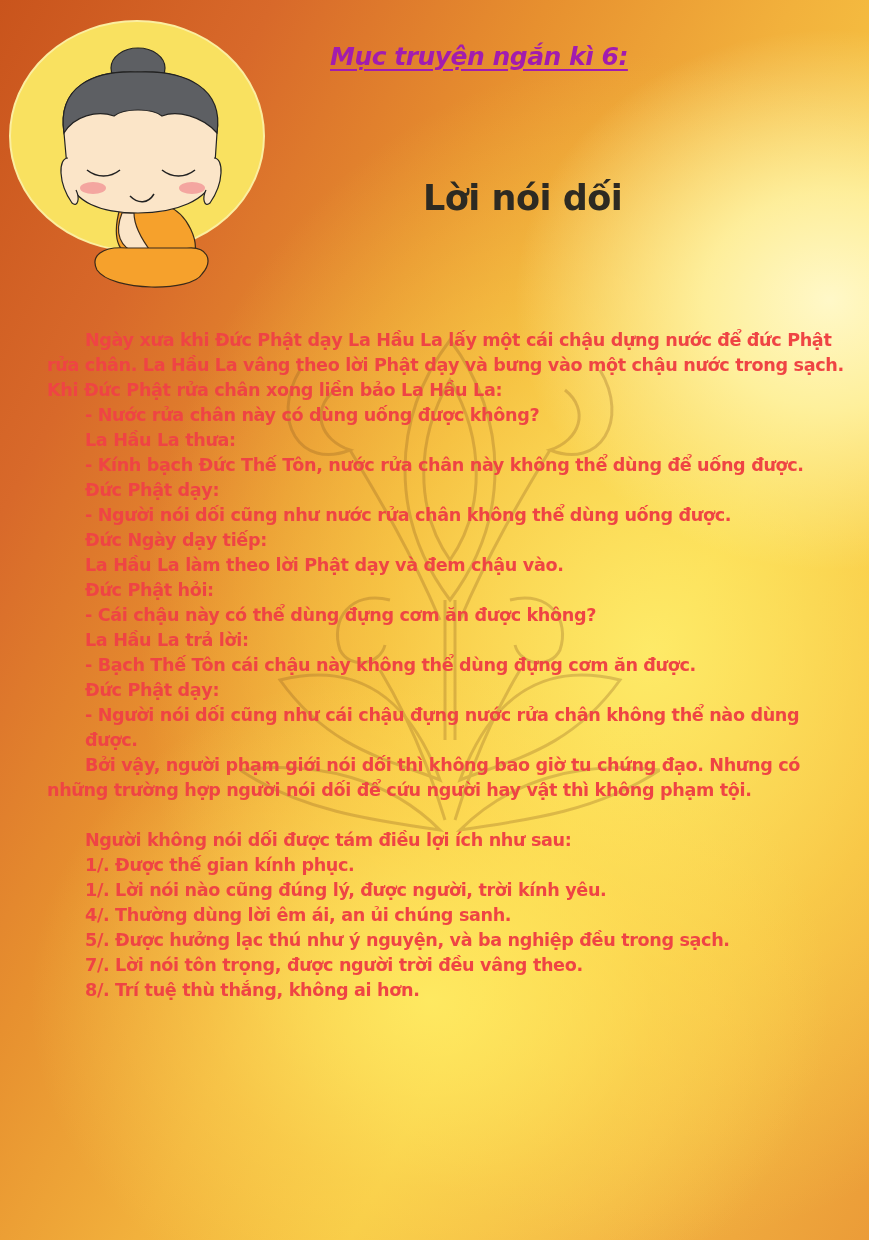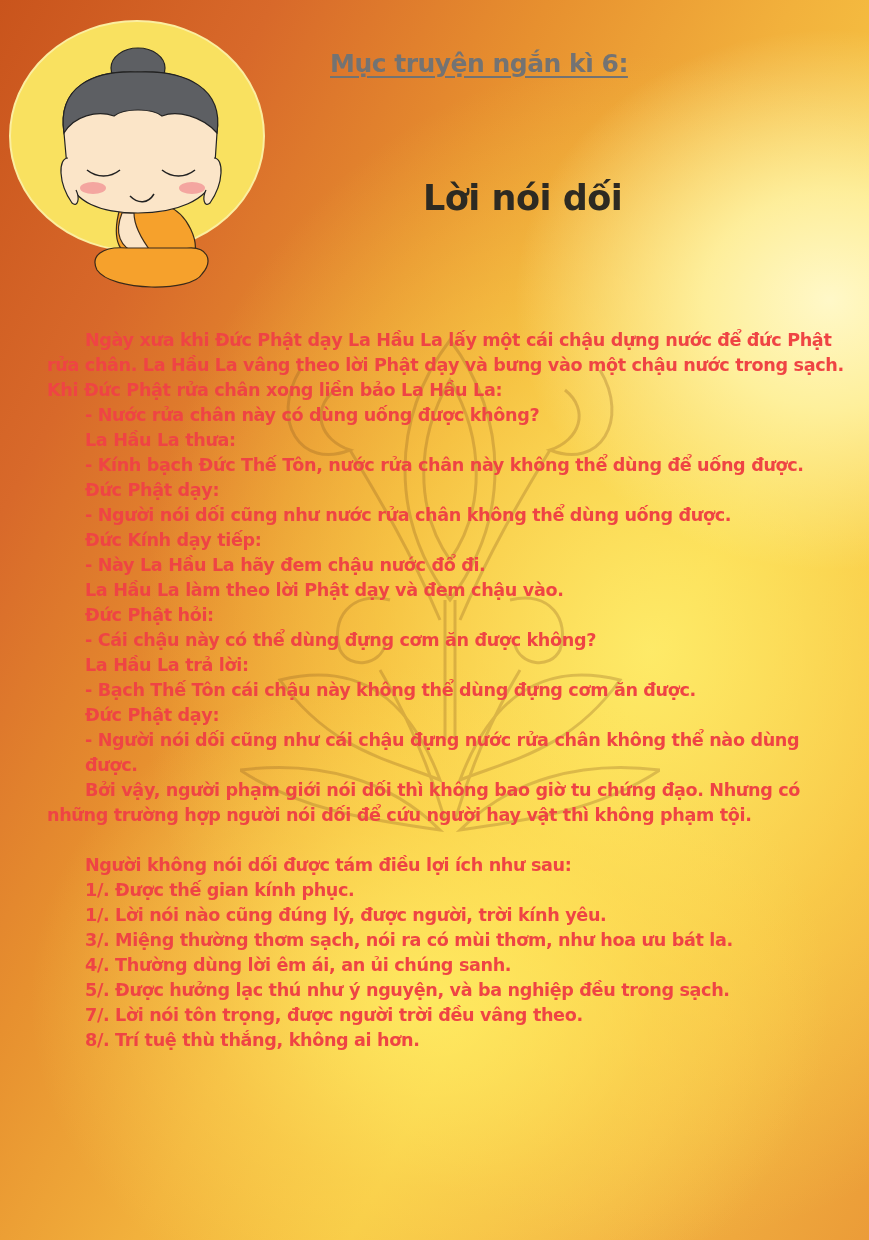--- a/index.html
+++ b/index.html
@@ -12,24 +12,25 @@
       radial-gradient(ellipse 600px 700px at 650px 650px, rgba(255,240,110,0.85) 0%, rgba(255,225,80,0.5) 45%, rgba(250,200,70,0) 85%),
       linear-gradient(118deg, #c9541c 0%, #d8692a 18%, #e7902f 36%, #f2b13c 52%, #f7c844 66%, #f3b442 82%, #eb9c38 100%);
   }
   .page { position: absolute; inset: 0; }
 
   .ornament { position: absolute; left: 240px; top: 300px; width: 420px; height: 560px; opacity: 0.28; }
 
   .avatar { position: absolute; left: 2px; top: 8px; width: 270px; height: 290px; }
 
   .series-title {
-    position: absolute; left: 330px; top: 28px;
+    position: absolute; left: 330px; top: 21px;
     font-family: "DejaVu Sans", sans-serif; font-weight: bold; font-size: 25px;
-    color: #737373; text-decoration: underline; text-decoration-thickness: 2px; text-underline-offset: 4px;
+    color: #a21caf; text-decoration: underline; text-decoration-thickness: 2px; text-underline-offset: 4px;
     letter-spacing: -0.5px;
+    font-style: italic;
   }
   .story-title {
     position: absolute; left: 423px; top: 155px;
     font-family: "DejaVu Sans", sans-serif; font-weight: bold; font-size: 35px;
     color: #2d2a22; letter-spacing: -0.5px;
   }
 
   .body-text {
     position: absolute; left: 47px; top: 328px; width: 800px;
     font-family: "DejaVu Sans", sans-serif; font-weight: bold; font-size: 17.6px;
@@ -89,33 +90,31 @@
   <h2 class="series-title">Mục truyện ngắn kì 6:</h2>
   <h1 class="story-title">Lời nói dối</h1>
 
   <div class="body-text">
     <p class="indent">Ngày xưa khi Đức Phật dạy La Hầu La lấy một cái chậu dựng nước để đức Phật rửa chân. La Hầu La vâng theo lời Phật dạy và bưng vào một chậu nước trong sạch. Khi Đức Phật rửa chân xong liền bảo La Hầu La:</p>
     <p class="line">- Nước rửa chân này có dùng uống được không?</p>
     <p class="line">La Hầu La thưa:</p>
     <p class="line">- Kính bạch Đức Thế Tôn, nước rửa chân này không thể dùng để uống được.</p>
     <p class="line">Đức Phật dạy:</p>
     <p class="line">- Người nói dối cũng như nước rửa chân không thể dùng uống được.</p>
-    <p class="line">Đức Kính dạy tiếp:</p>
-    <p class="line">- Này La Hầu La hãy đem chậu nước đổ đi.</p>
+    <p class="line">Đức Ngày dạy tiếp:</p>
     <p class="line">La Hầu La làm theo lời Phật dạy và đem chậu vào.</p>
     <p class="line">Đức Phật hỏi:</p>
     <p class="line">- Cái chậu này có thể dùng đựng cơm ăn được không?</p>
     <p class="line">La Hầu La trả lời:</p>
     <p class="line">- Bạch Thế Tôn cái chậu này không thể dùng đựng cơm ăn được.</p>
     <p class="line">Đức Phật dạy:</p>
     <p class="line">- Người nói dối cũng như cái chậu đựng nước rửa chân không thể nào dùng được.</p>
     <p class="indent">Bởi vậy, người phạm giới nói dối thì không bao giờ tu chứng đạo. Nhưng có những trường hợp người nói dối để cứu người hay vật thì không phạm tội.</p>
     <div class="gap"></div>
     <p class="line">Người không nói dối được tám điều lợi ích như sau:</p>
     <p class="line">1/. Được thế gian kính phục.</p>
     <p class="line">1/. Lời nói nào cũng đúng lý, được người, trời kính yêu.</p>
-    <p class="line">3/. Miệng thường thơm sạch, nói ra có mùi thơm, như hoa ưu bát la.</p>
     <p class="line">4/. Thường dùng lời êm ái, an ủi chúng sanh.</p>
     <p class="line">5/. Được hưởng lạc thú như ý nguyện, và ba nghiệp đều trong sạch.</p>
     <p class="line">7/. Lời nói tôn trọng, được người trời đều vâng theo.</p>
     <p class="line">8/. Trí tuệ thù thắng, không ai hơn.</p>
   </div>
 </div>
 
 </body></html>

